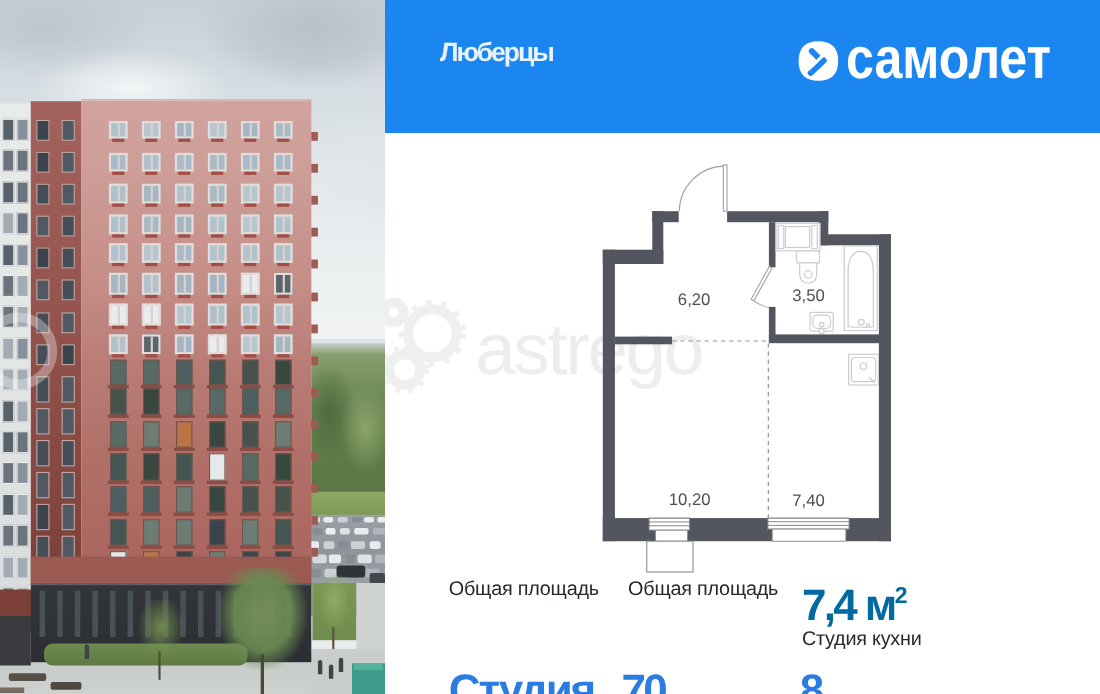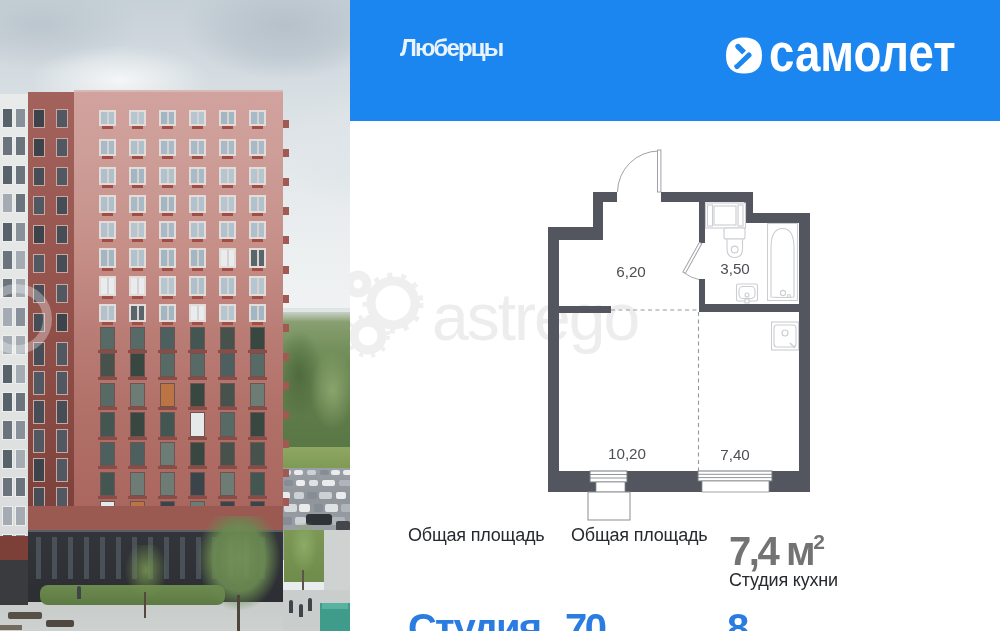--- a/index.html
+++ b/index.html
@@ -489,18 +489,18 @@
 <text x="735" y="460">7,40</text>
 </g>
 </svg>
 <div class="abs" style="left:408px;top:524px;width:200px;">
       <div style="font-size:18px;color:#26292e;margin-top:1px;letter-spacing:-0.2px;">Общая площадь</div>
     </div>
 <div class="abs" style="left:571px;top:524px;width:200px;">
       <div style="font-size:18px;color:#26292e;margin-top:1px;letter-spacing:-0.2px;">Общая площадь</div>
     </div>
 <div class="abs" style="left:729px;top:524px;width:200px;">
-      <div style="font-size:40px;font-weight:bold;color:#737373;letter-spacing:-2.4px;line-height:36px;">7,4 м<span style="font-size:21px;vertical-align:16px;letter-spacing:0;">2</span></div>
+      <div style="font-size:40px;font-weight:bold;color:#0369a1;letter-spacing:-2.4px;line-height:36px;">7,4 м<span style="font-size:21px;vertical-align:16px;letter-spacing:0;">2</span></div>
       <div style="font-size:18px;color:#26292e;margin-top:1px;letter-spacing:-0.2px;">Студия кухни</div>
     </div>
 <div class="abs" style="left:408px;top:606px;font-size:40px;font-weight:bold;color:#2b7ce1;letter-spacing:-2px;">Студия</div>
 <div class="abs" style="left:565px;top:606px;font-size:40px;font-weight:bold;color:#2b7ce1;letter-spacing:-2.4px;">70</div>
 <div class="abs" style="left:727px;top:606px;font-size:40px;font-weight:bold;color:#2b7ce1;">8</div>
 </div>
 </body></html>

